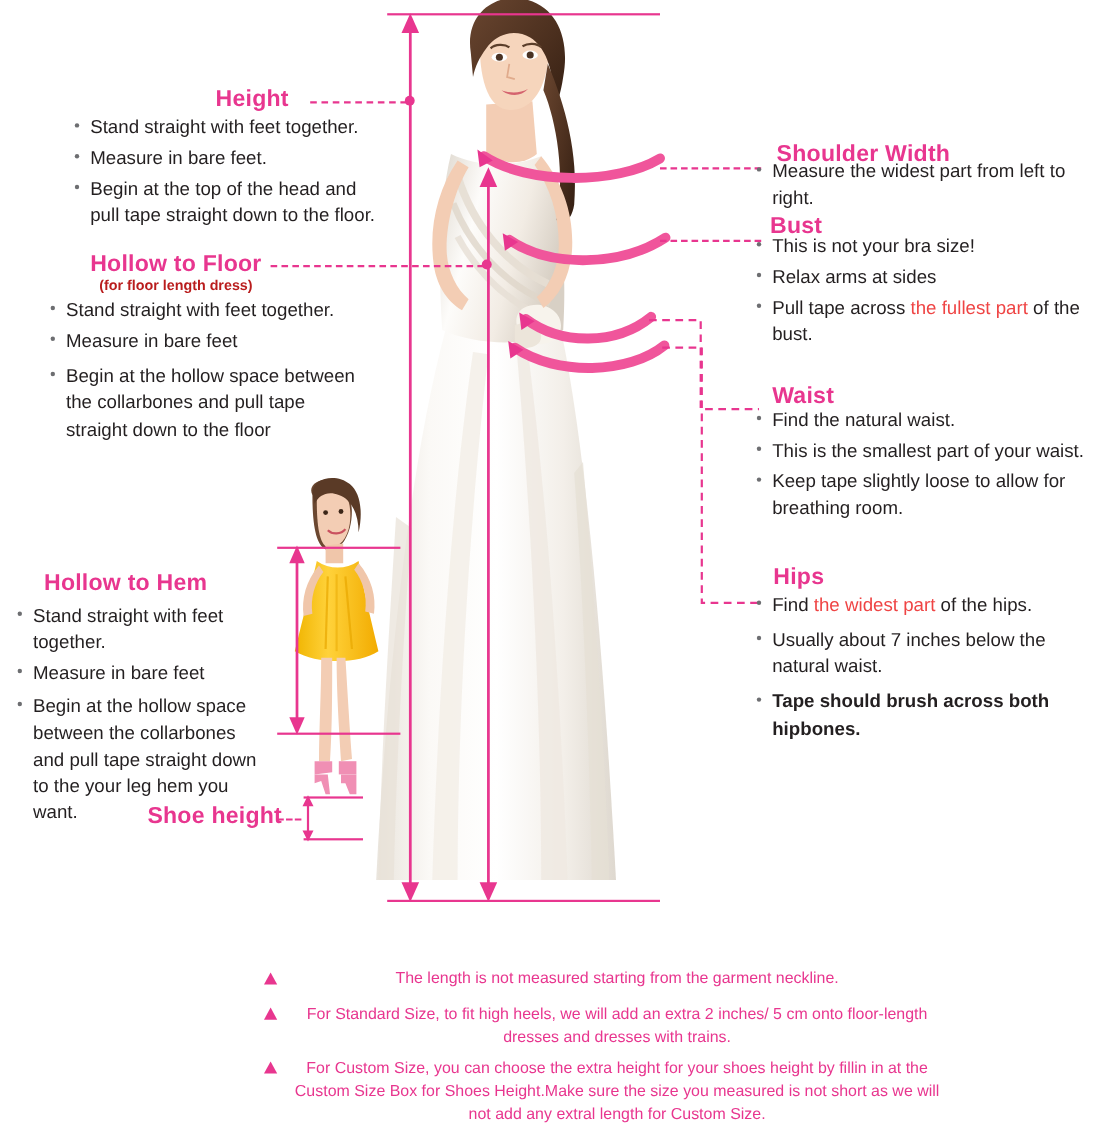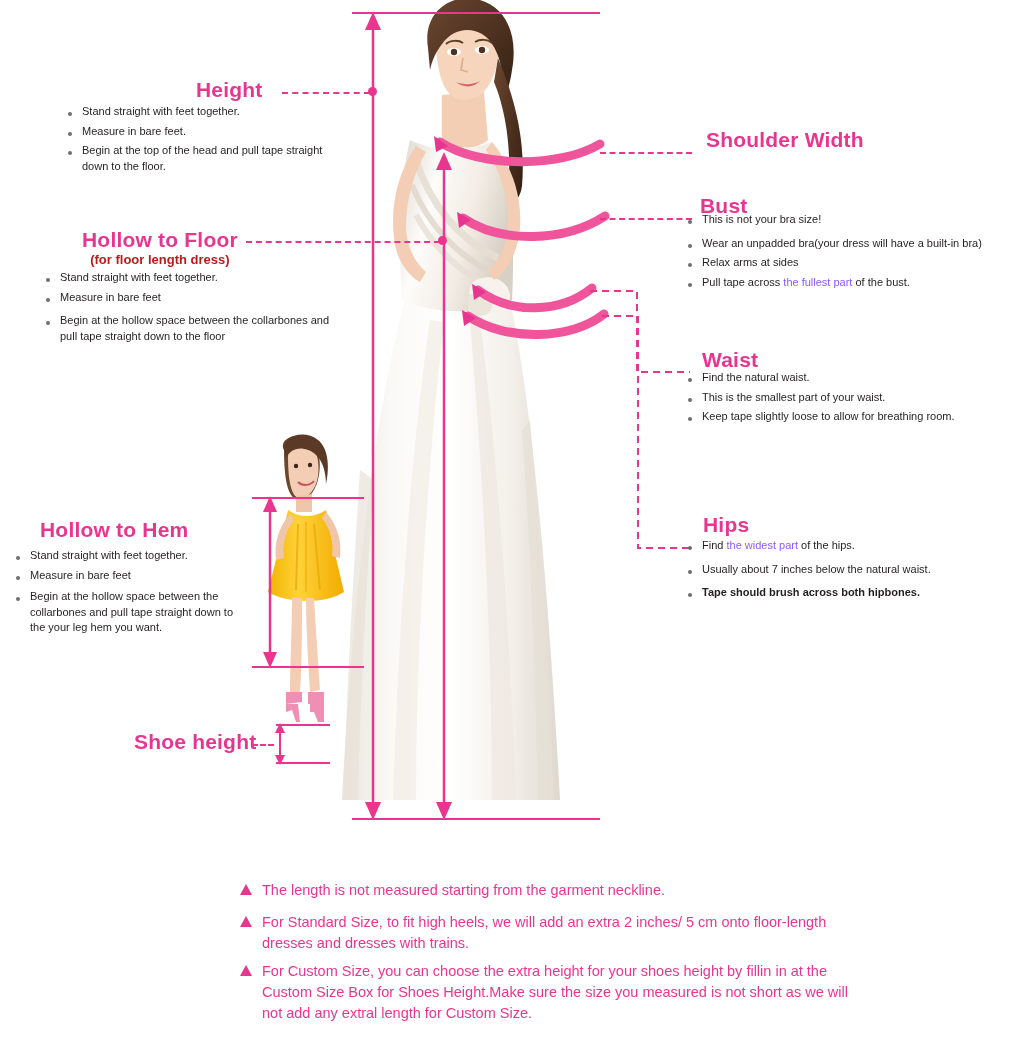--- a/index.html
+++ b/index.html
@@ -27,40 +27,40 @@
     white-space: nowrap;
     letter-spacing: .2px;
   }
   .subheading {
     color: #b91c1c;
     font-weight: bold;
     font-size: 13px;
     white-space: nowrap;
   }
   .bullets {
-    font-size: 11px;
+    font-size: 17px;
     color: #231f20;
     line-height: 1.42;
   }
   .bullets .li {
     position: relative;
     padding-left: 16px;
     margin-bottom: 4px;
   }
   .bullets .li:before {
     content: "";
     position: absolute;
     left: 2px;
     top: 8px;
     width: 4px;
     height: 4px;
     border-radius: 50%;
     background: #6d6e71;
   }
-  .pink { color: #8b5cf6; }
+  .pink { color: #ef4444; }
 
   
   .note {
     position: relative;
     padding-left: 22px;
     color: #e8368f;
     font-size: 14.5px;
     line-height: 1.45;
     margin-bottom: 7px;
   }
@@ -277,27 +277,29 @@
     <div class="li" style="margin-top:6px;">Begin at the hollow space between the collarbones and pull tape straight down to the your leg hem  you want.</div>
   </div>
 
   <div class="abs" style="left:134px; top:730px;">
     <div class="heading">Shoe height</div>
   </div>
 
   <div class="abs" style="left:706px; top:128px;">
     <div class="heading">Shoulder Width</div>
   </div>
+  <div class="abs bullets" style="left:686px; top:144px; width:322px;">
+    <div class="li">Measure the widest part from left to right.</div>
+  </div>
 
   <div class="abs" style="left:700px; top:194px;">
     <div class="heading">Bust</div>
   </div>
   <div class="abs bullets" style="left:686px; top:212px; width:328px;">
     <div class="li">This is not your bra size!</div>
-    <div class="li" style="margin-top:8px;">Wear an unpadded bra(your dress will have a built-in bra)</div>
     <div class="li">Relax arms at sides</div>
     <div class="li"><span>Pull tape across </span><span class="pink">the fullest part</span><span> of the bust.</span></div>
   </div>
 
   <div class="abs" style="left:702px; top:348px;">
     <div class="heading">Waist</div>
   </div>
   <div class="abs bullets" style="left:686px; top:370px; width:316px;">
     <div class="li">Find the natural waist.</div>
     <div class="li">This is the smallest part of your waist.</div>
@@ -306,19 +308,19 @@
 
   <div class="abs" style="left:703px; top:513px;">
     <div class="heading">Hips</div>
   </div>
   <div class="abs bullets" style="left:686px; top:538px; width:318px;">
     <div class="li"><span>Find </span><span class="pink">the widest part</span><span> of the hips.</span></div>
     <div class="li" style="margin-top:8px;">Usually about 7 inches below the natural waist.</div>
     <div class="li" style="margin-top:8px;font-weight:bold;">Tape should brush across both hipbones.</div>
   </div>
 
-  <div class="abs" style="left:240px; top:880px; width:620px;">
+  <div class="abs" style="left:240px; top:880px; width:620px;text-align:center;">
     <div class="note"><span class="tri"></span><span>The length is not measured starting from the garment neckline.</span></div>
     <div class="note" style="margin-top:11px;"><span class="tri"></span><span>For Standard Size, to fit high heels, we will add an extra 2 inches/ 5  cm onto floor-length dresses and dresses with trains.</span></div>
     <div class="note" style="margin-top:2px;"><span class="tri"></span><span>For Custom Size, you can choose the extra height for your shoes height by fillin in at the Custom Size Box for Shoes Height.Make sure the size you measured is not short as we will not add any extral length for Custom Size.</span></div>
   </div>
 
 </div>
 
 </body></html>

